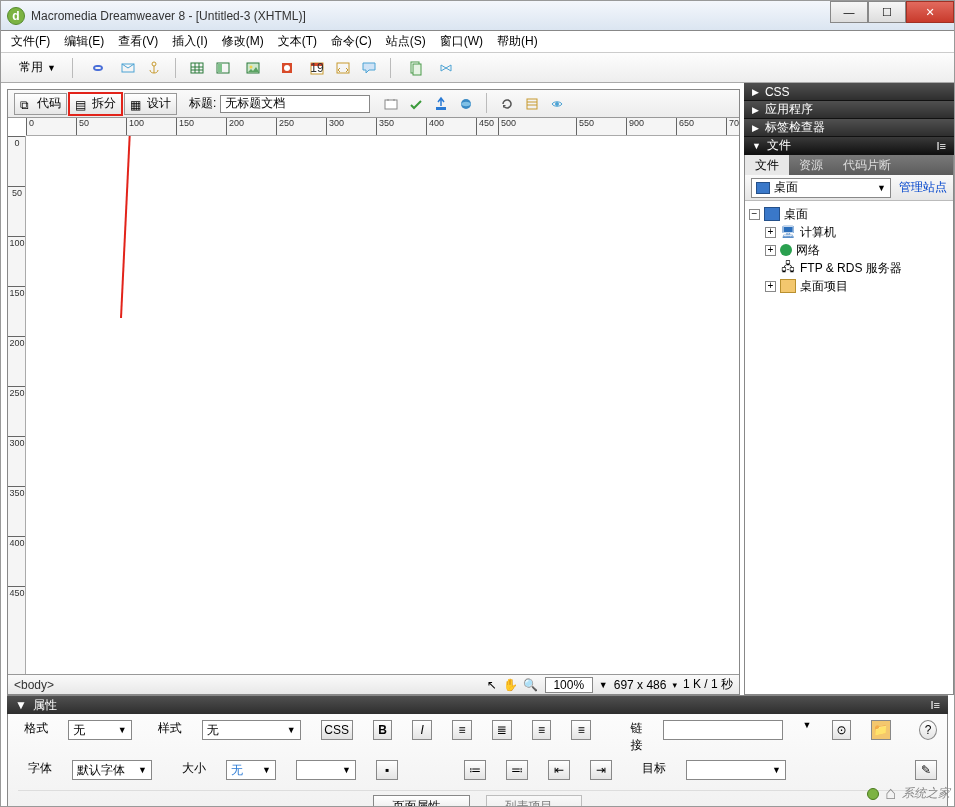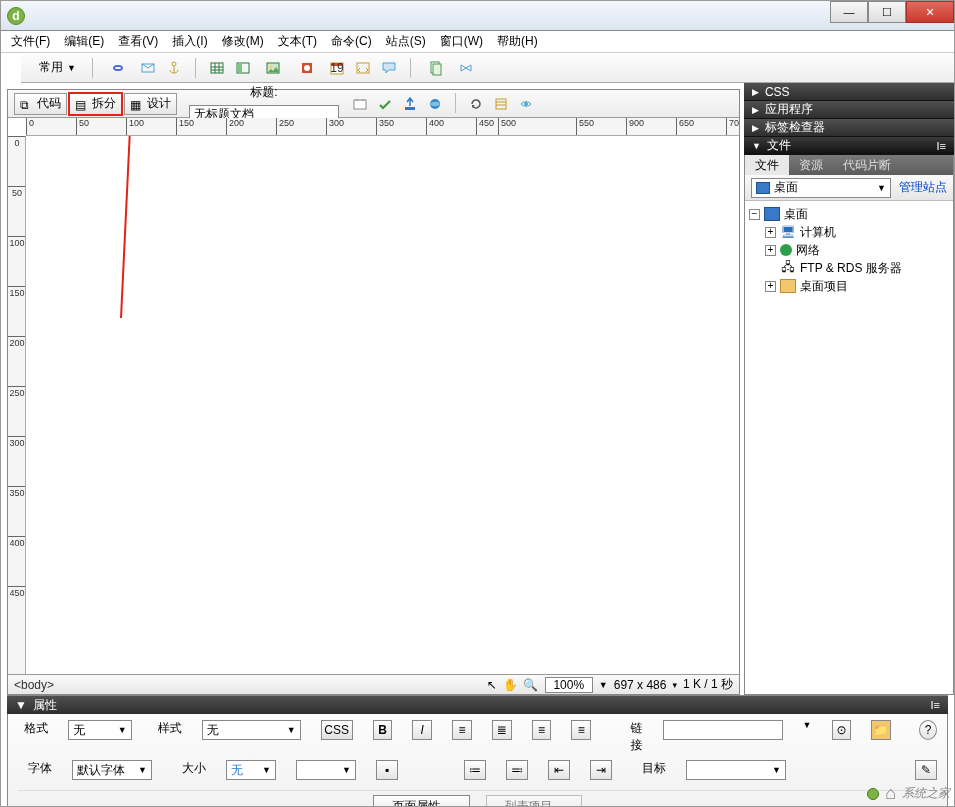--- a/index.html
+++ b/index.html
@@ -11,41 +11,41 @@
 .titlebar .title { color: #333; }
 .winbtns { position: absolute; top: 0; right: 0; display: flex; }
 .winbtn { width: 38px; height: 22px; border: 1px solid #888; display: flex; align-items: center; justify-content: center; font-size: 11px; background: linear-gradient(#f7f7f7,#ddd); }
 .winbtn.close { background: linear-gradient(#e26a5e,#c83a2c); color: #fff; border-color: #a03024; width: 48px; border-top-right-radius: 0; }
 
 
 .menubar { height: 22px; display: flex; align-items: center; padding: 0 10px; gap: 14px; background: #fff; border-bottom: 1px solid #ccc; }
 .menubar span { cursor: default; }
 
 
-.insertbar { height: 30px; display: flex; align-items: center; padding: 0 12px; gap: 4px; background: linear-gradient(#fdfdfd,#eee); border-bottom: 1px solid #aaa; margin-left: 20px; }
+.insertbar { height: 30px; display: flex; align-items: center; padding: 0 12px; gap: 4px; background: linear-gradient(#fdfdfd,#eee); border-bottom: 1px solid #aaa; }
 .insert-cat { display: flex; align-items: center; gap: 4px; padding: 2px 6px; }
 .insert-cat .drop { font-size: 9px; }
 .vsep { width: 1px; height: 20px; background: #bbb; margin: 0 6px; }
 .tbtn { width: 22px; height: 22px; display: flex; align-items: center; justify-content: center; border: 1px solid transparent; }
 .tbtn.drop { width: 30px; }
 .tbtn svg { width: 16px; height: 16px; }
 
 
 .mainrow { display: flex; height: 612px; }
 .docpane { flex: 1; display: flex; flex-direction: column; border: 1px solid #888; margin: 6px 4px 0 6px; background: #fff; min-width: 0; position: relative; }
 .doctabs { height: 22px; display: flex; align-items: flex-end; background: linear-gradient(#e8e8e8,#ddd); padding: 0 8px; border-bottom: 1px solid #999; position: relative; }
 .doctab { background: #fff; border: 1px solid #888; border-bottom: none; padding: 2px 12px; border-radius: 4px 4px 0 0; }
 .docwin-btns { margin-left: auto; display: flex; gap: 2px; }
 .dwbtn { width: 16px; height: 16px; border: 1px solid #888; display:flex; align-items:center; justify-content:center; font-size:11px; background:#f4f4f4; }
 
 .viewbar { height: 28px; display: flex; align-items: center; padding: 0 6px; gap: 2px; background: linear-gradient(#fafafa,#ececec); border-bottom: 1px solid #999; }
 .vbtn { height: 22px; display: flex; align-items: center; gap: 3px; padding: 0 5px; border: 1px solid #999; background: linear-gradient(#fff,#e6e6e6); }
 .vbtn.highlight { outline: 2px solid #e2231a; outline-offset: -1px; }
 .vbtn .ico { width: 14px; height: 12px; display:inline-block; }
-.titlefield { margin-left: 10px; display: flex; align-items: center; gap: 4px; flex-direction: column; }
+.titlefield { margin-left: 10px; display: flex; align-items: center; gap: 4px; }
 .titlefield input { width: 150px; height: 18px; border: 1px solid #888; padding: 0 4px; }
 
 
 .hruler { height: 18px; background: #f5f5f5; border-bottom: 1px solid #aaa; position: relative; overflow: hidden; margin-left: 18px; }
 .hruler .tick { position: absolute; top: 0; height: 18px; border-left: 1px solid #666; font-size: 9px; padding-left: 2px; color: #333; }
 .canvasrow { flex:1; display:flex; min-height:0; }
 .vruler { width: 18px; background:#f5f5f5; border-right:1px solid #aaa; position:relative; overflow:hidden; }
 .vruler .tick { position:absolute; left:0; width:18px; border-top:1px solid #666; font-size:9px; color:#333; writing-mode: horizontal-tb; padding-top:1px; text-align:center; }
 .canvas { flex:1; background:#fff; position:relative; overflow:hidden; }
 
@@ -96,20 +96,21 @@
 .watermark { position:absolute; right:4px; bottom:2px; display:flex; align-items:center; gap:6px; color:#888; font-style:italic; }
 .greendot { width:12px; height:12px; background:#7cb342; border-radius:50%; border:1px solid #4a7a1e; }
 
 .panelmenu { margin-left:auto; font-size:11px; }
 </style>
 </head>
 <body>
 
 <div class="titlebar">
   <div class="app-icon">d</div>
+  <div class="title">Macromedia Dreamweaver 8 - [Untitled-3 (XHTML)]</div>
   <div class="winbtns">
     <div class="winbtn">—</div>
     <div class="winbtn">☐</div>
     <div class="winbtn close">✕</div>
   </div>
 </div>
 
 <div class="menubar">
   <span>文件(F)</span>
   <span>编辑(E)</span>

